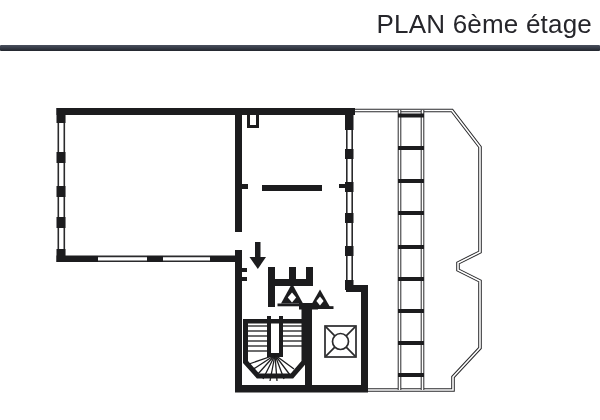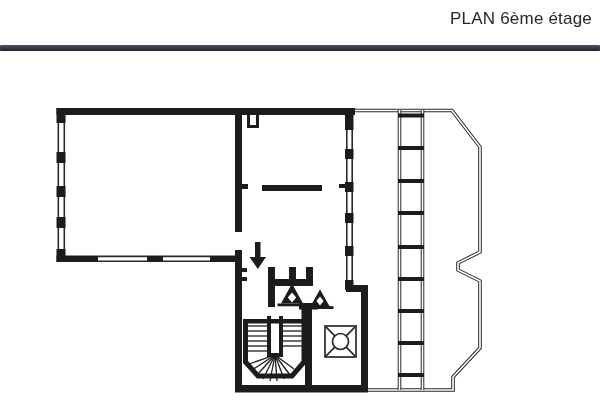--- a/index.html
+++ b/index.html
@@ -10,21 +10,21 @@
     --div-bot:#22262e;
   }
   html,body{margin:0;padding:0;}
   body{
     width:600px;height:420px;position:relative;overflow:hidden;
     background:var(--paper);
     font-family:"Liberation Sans", sans-serif;
   }
   .title{
     position:absolute;top:9px;right:8px;
-    font-size:17px;color:var(--title);letter-spacing:0.2px;
+    font-size:26px;color:var(--title);letter-spacing:0.2px;
     white-space:nowrap;
   }
   .divider{
     position:absolute;top:45px;left:0;width:600px;height:6px;
     background:linear-gradient(180deg,var(--div-top),var(--div-bot));
     border-radius:1px;
   }
   svg{position:absolute;top:0;left:0;}
   .w{fill:var(--ink);stroke:none;}
   .ln{stroke:var(--ink);fill:none;}

